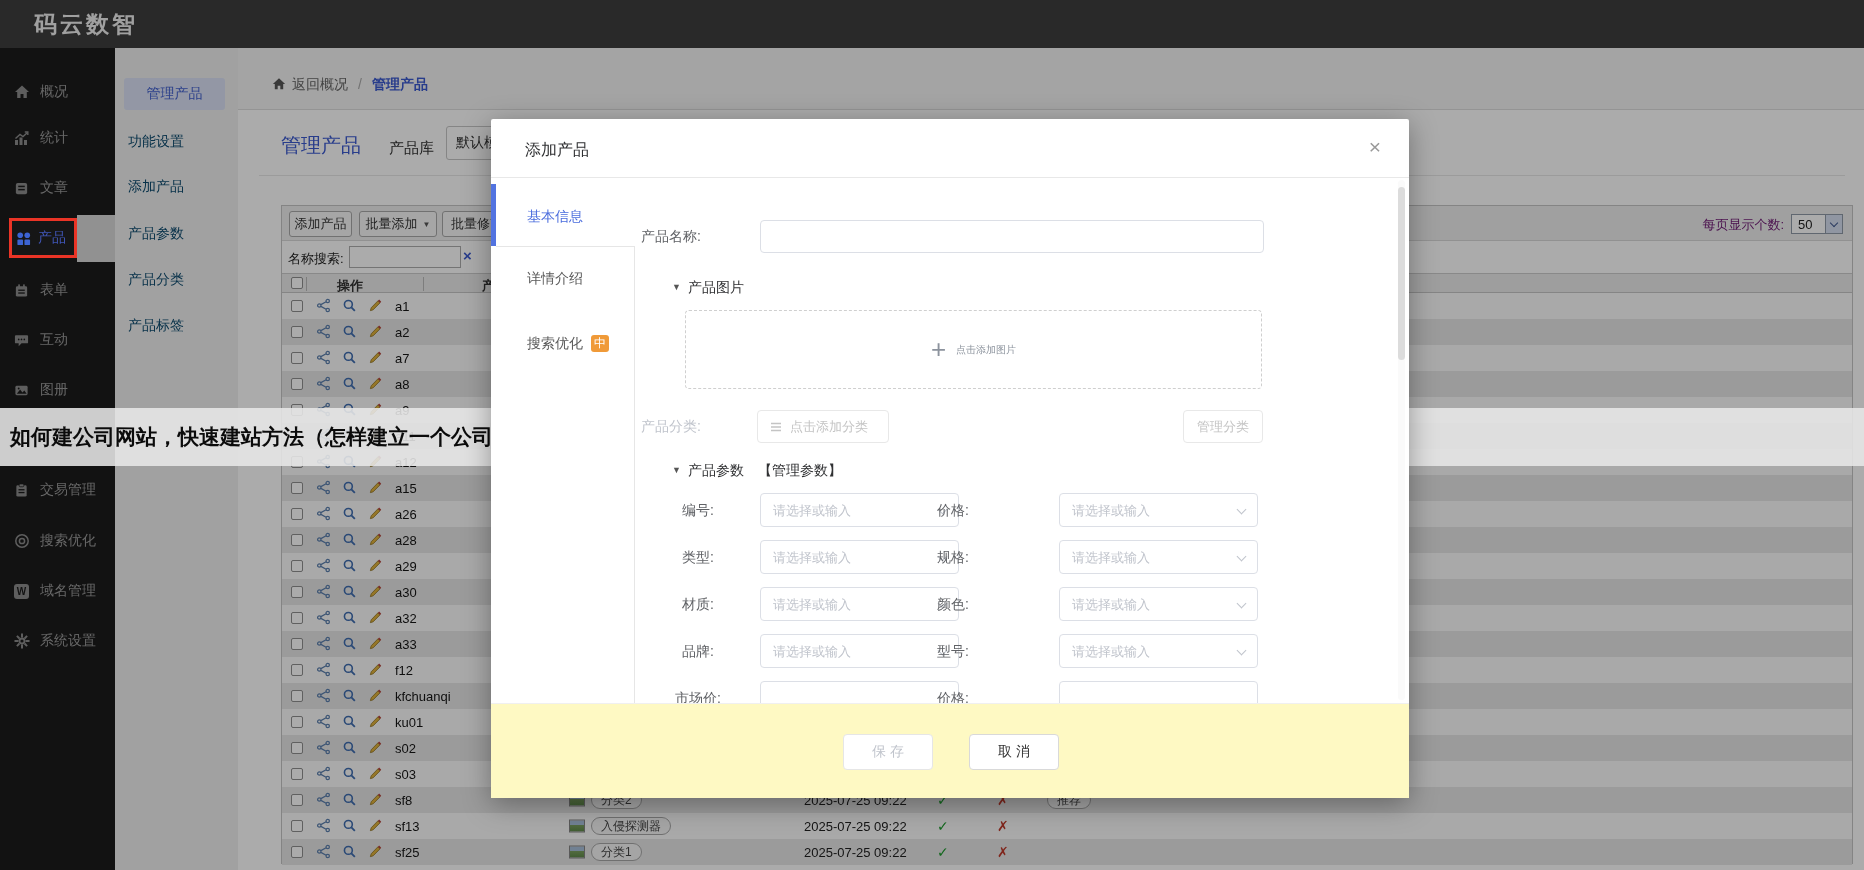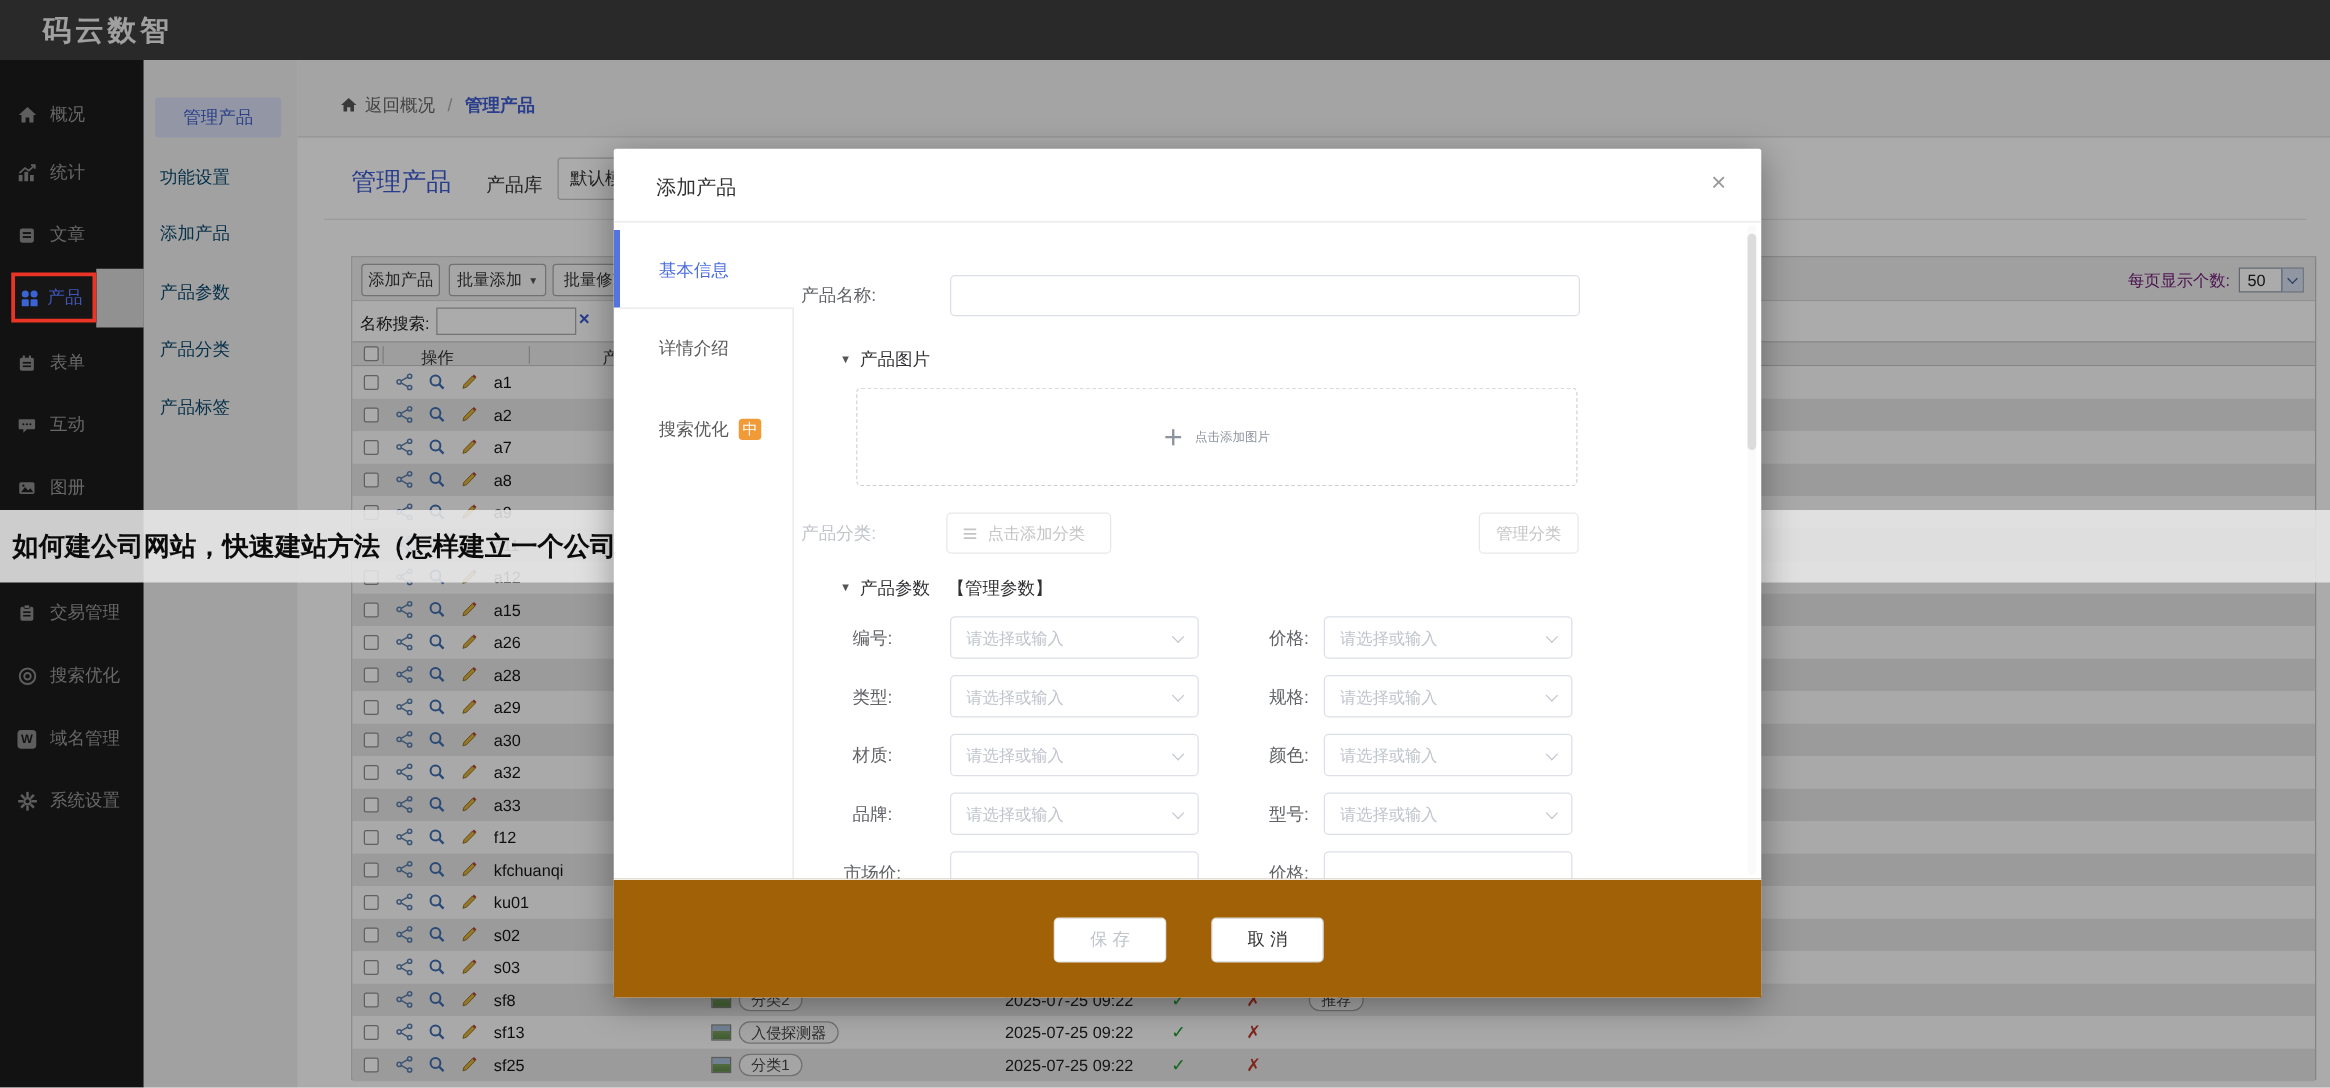--- a/index.html
+++ b/index.html
@@ -43,21 +43,21 @@
 .pp-select{position:absolute;left:1509px;top:8px;width:52px;height:20px;background:#fff;border:1px solid #8f9aa8;display:flex;align-items:center;cursor:pointer}
 .pp-val{font-size:13px;color:#222;padding-left:6px;flex:1}
 .pp-arrow{width:17px;height:100%;background:#d7e0f2;border-left:1px solid #8f9aa8;display:flex;align-items:center;justify-content:center}
 .chev-sm{width:6px;height:6px;border-right:1.6px solid #41598f;border-bottom:1.6px solid #41598f;transform:rotate(45deg);margin-top:-3px}
 .tb-search{position:absolute;left:0;top:35px;width:100%;height:32px;background:#fff}
 .search-label{position:absolute;left:6px;top:9px;font-size:13px;color:#222;white-space:nowrap}
 .search-input{position:absolute;left:67px;top:5px;width:112px;height:22px;border:1px solid #aeaeae;background:#fff;font-size:13px;padding:0 4px;color:#333}
 .clear-x{position:absolute;left:181px;top:6px;font-size:15px;font-weight:bold;color:#3d5bd0;cursor:pointer}
 .tb-head{position:absolute;left:0;top:67px;width:100%;height:20px;background:#ececec;border-top:1px solid #ccc;border-bottom:1px solid #c6c6c6}
 .hsep{position:absolute;top:3px;width:1px;height:14px;background:#bbb}
-.th{position:absolute;top:3px;font-size:13px;font-weight:normal;color:#333;white-space:nowrap}
+.th{position:absolute;top:3px;font-size:13px;font-weight:bold;color:#333;white-space:nowrap}
 .cb{width:12px;height:12px;border:1px solid #8f8f8f;border-radius:2px;background:#fff;display:inline-block;cursor:pointer}
 .head-cb{position:absolute;left:9px;top:3px}
 .tb-rows{position:absolute;left:0;top:87px;width:100%}
 .trow{position:relative;height:26px}
 .trow:nth-child(odd){background:#fdfdfd}
 .trow:nth-child(even){background:#e8e8e8}
 .trow>*{position:absolute;top:50%;transform:translateY(-50%)}
 .c-cb{left:9px}
 .c-ic{width:16px;height:16px;cursor:pointer}
 .c-share{left:34px;color:#5b7fae}
@@ -94,29 +94,29 @@
 .sec .mp{margin-left:14px}
 .upload-box{position:absolute;left:194px;top:132px;width:577px;height:79px;border:1px dashed #cfcfcf;border-radius:4px;display:flex;align-items:center;justify-content:center;gap:10px;cursor:pointer}
 .up-plus{font-size:26px;font-weight:300;color:#8c939d}
 .up-text{font-size:10px;color:#8c939d}
 .cat-label{color:#c0c4cc}
 .cat-add{position:absolute;left:266px;top:232px;width:132px;height:33px;border:1px solid #e8e8e8;border-radius:4px;display:flex;align-items:center;gap:8px;padding-left:12px;color:#c4c4c4;font-size:13px;cursor:pointer;white-space:nowrap}
 .cat-manage{position:absolute;left:692px;top:232px;width:80px;height:33px;border:1px solid #e8e8e8;border-radius:4px;color:#c4c4c4;font-size:13px;display:flex;align-items:center;justify-content:center;cursor:pointer}
 .param-rows{position:absolute;left:0;top:307px;width:100%}
 .param-row{position:relative;height:47px}
 .pl1{position:absolute;left:150px;width:114px;text-align:center;top:17px;font-size:14px;color:#606266;white-space:nowrap}
-.pl2{position:absolute;left:446px;width:110px;text-align:right;top:17px;font-size:14px;color:#606266;white-space:nowrap}
+.pl2{position:absolute;left:446px;width:110px;top:17px;font-size:14px;color:#606266;white-space:nowrap}
 .pf1{position:absolute;left:269px;top:8px;width:199px;height:34px}
 .pf2{position:absolute;left:568px;top:8px;width:199px;height:34px}
 .sel,.inp{position:absolute;inset:0;border:1px solid #dcdfe6;border-radius:4px;background:#fff;cursor:pointer}
 .sel .ph{position:absolute;left:12px;top:8px;font-size:13px;color:#c0c4cc;white-space:nowrap}
 .sel .chev{position:absolute;right:12px;top:12px;width:7px;height:7px;border-right:1.4px solid #c0c4cc;border-bottom:1.4px solid #c0c4cc;transform:rotate(45deg)}
 .m-scrolltrack{position:absolute;left:907px;top:2px;width:7px;height:520px;background:#fafafa;border-radius:4px}
 .m-scrollthumb{position:absolute;left:907px;top:9px;width:7px;height:173px;background:#dcdcdc;border-radius:4px;cursor:pointer}
-.m-foot{position:absolute;left:0;bottom:0;width:100%;height:95px;border-top:1px solid #f0f0f0;background:#a16207}
+.m-foot{position:absolute;left:0;bottom:0;width:100%;height:95px;border-top:1px solid #f0f0f0;background:#fef9c3}
 .btn{position:absolute;top:30px;width:90px;height:36px;border-radius:4px;font-size:14px;display:flex;align-items:center;justify-content:center;cursor:pointer;background:#fff}
 .btn-save{left:352px;border:1px solid #e6e6e6;color:#c0c4cc}
 .btn-cancel{left:478px;border:1px solid #d9d9d9;color:#333}
 </style>
 </head>
 <body>
 
 <div class="topbar">
   <span class="brand">码云数智</span>
 </div>

